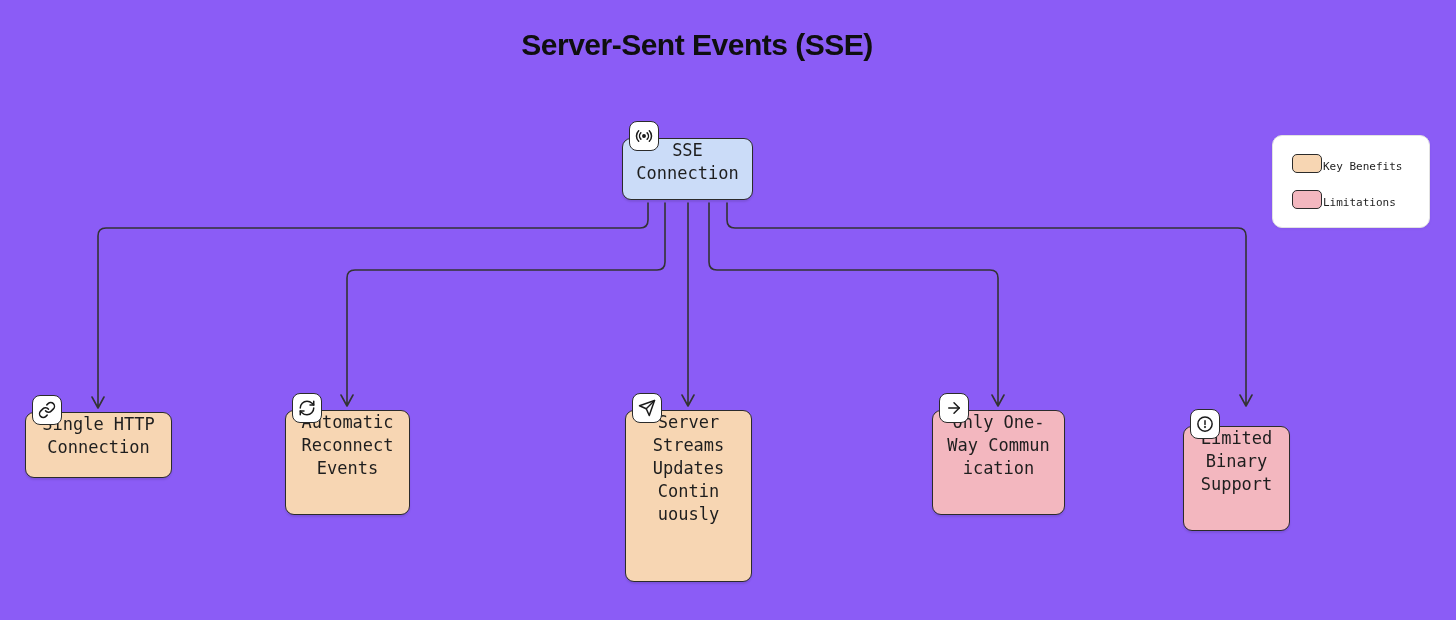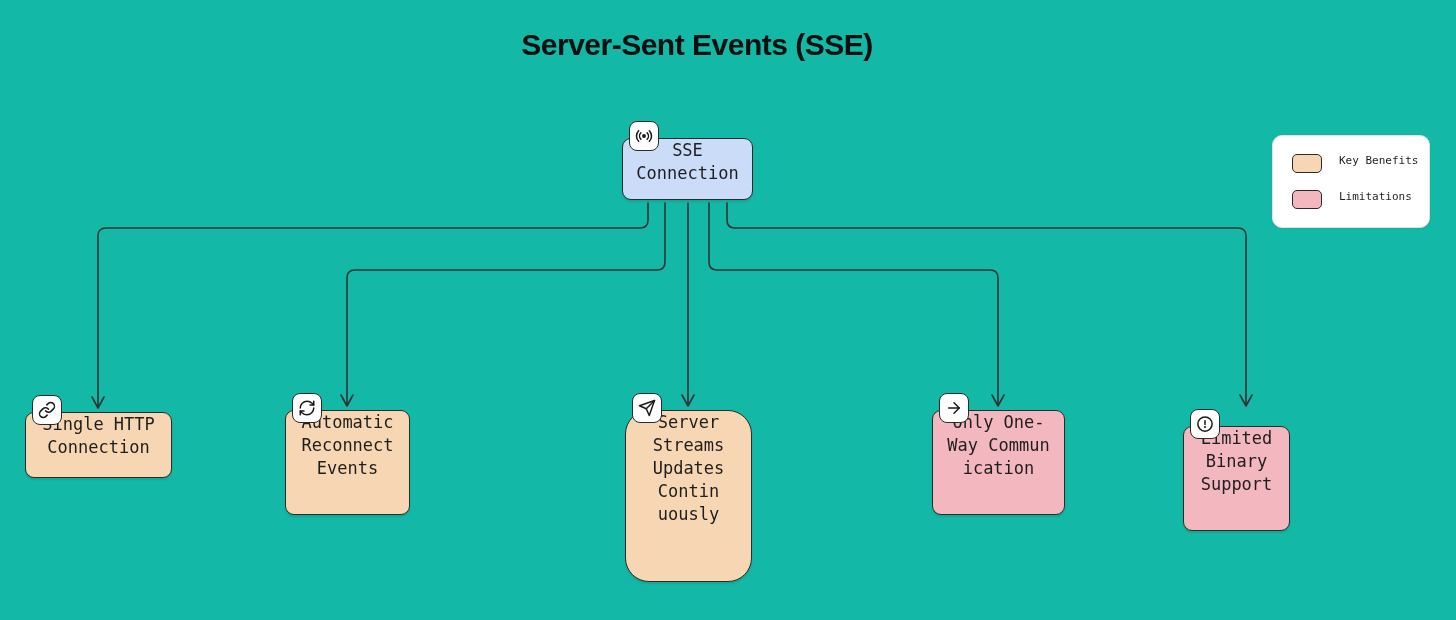--- a/index.html
+++ b/index.html
@@ -1,17 +1,17 @@
 <!DOCTYPE html>
 <html><head>
 <meta charset="utf-8">
 <style>
   html,body{margin:0;padding:0;background:#fff;}
   .canvas{
-    position:relative;width:1456px;height:620px;background:#14b8a6;
+    position:relative;width:1456px;height:620px;background:#8b5cf6;
     font-family:"DejaVu Sans Mono","Liberation Mono",monospace;overflow:hidden;
   }
   .title{
     position:absolute;top:28px;left:697px;transform:translateX(-50%);
     margin:0;font-family:"Liberation Sans","DejaVu Sans",sans-serif;
     font-weight:700;font-size:30px;color:#0f0f0f;white-space:nowrap;letter-spacing:-0.5px;
   }
   .connectors{position:absolute;left:0;top:0;width:1456px;height:620px;}
   .connectors path{stroke:#333333;stroke-width:1.6;fill:none;stroke-linecap:round;stroke-linejoin:round;}
   .node{
@@ -31,33 +31,33 @@
     display:flex;align-items:center;justify-content:center;
   }
   .badge svg{width:18px;height:18px;stroke:#1a1a1a;stroke-width:2;fill:none;
     stroke-linecap:round;stroke-linejoin:round;}
   .legend{
     position:absolute;left:1272px;top:135px;width:158px;height:93px;box-sizing:border-box;
     background:#ffffff;border:1px solid #e2e2e2;border-radius:10px;
     display:flex;flex-direction:column;justify-content:center;gap:17px;
     padding-left:19px;box-shadow:0 1px 3px rgba(0,0,0,0.05);
   }
-  .legend-row{display:flex;align-items:flex-start;gap:17px;}
+  .legend-row{display:flex;align-items:flex-end;gap:1px;}
   .swatch{
     width:30px;height:19px;box-sizing:border-box;border:1.4px solid #2b2b2b;border-radius:5px;
     flex:0 0 auto;
   }
   .swatch.benefit{background:#f7d6b3;}
   .swatch.limitation{background:#f3b7bf;}
   .legend-label{font-size:11px;color:#1e1e1e;white-space:nowrap;}
   
   #node-root{left:622px;top:138px;width:131px;height:62px;}
   #node-0{left:25px;top:412px;width:147px;height:66px;}
   #node-1{left:285px;top:410px;width:125px;height:105px;}
-  #node-2{left:625px;top:410px;width:127px;height:172px;border-radius:24px;}
+  #node-2{left:625px;top:410px;width:127px;height:172px;}
   #node-3{left:932px;top:410px;width:133px;height:105px;}
   #node-4{left:1183px;top:410px;width:107px;height:105px;margin-top:16px;}
 </style>
 </head>
 <body>
 
 <div class="canvas">
 
   <h1 class="title">Server-Sent Events (SSE)</h1>
 

